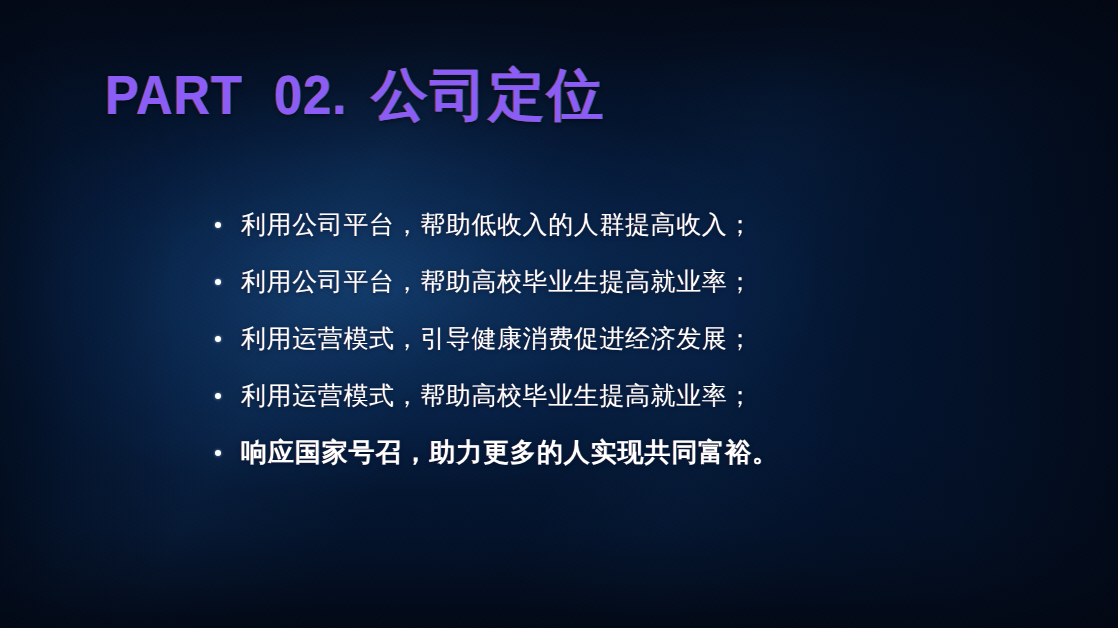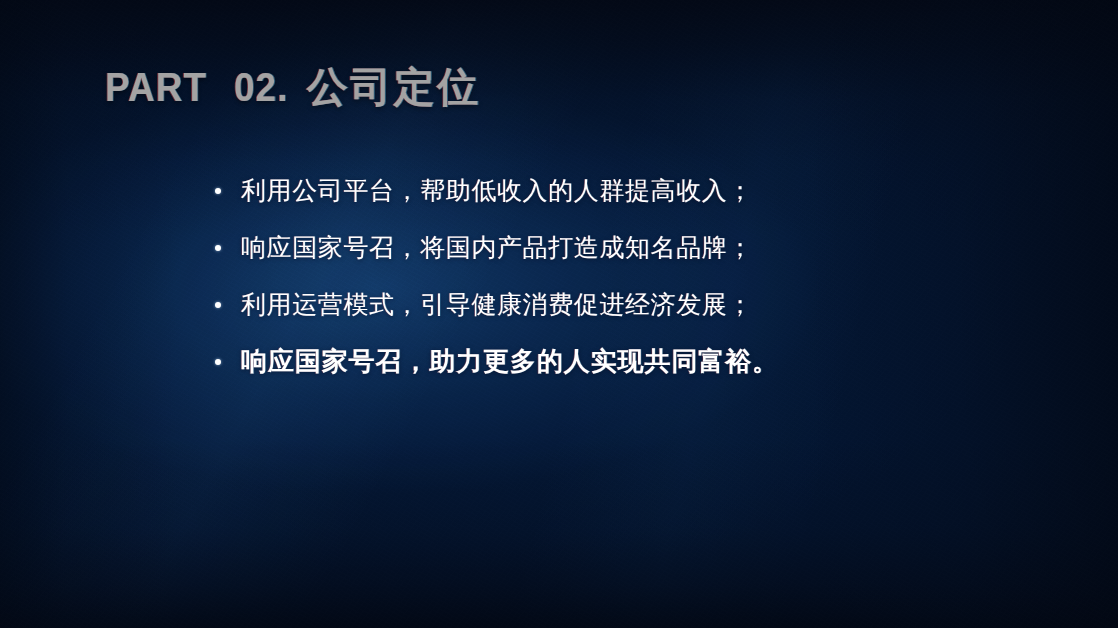--- a/index.html
+++ b/index.html
@@ -97,22 +97,22 @@
   .content {
     position: absolute;
     inset: 0;
   }
 
   #slide-title {
     position: absolute;
     left: 105px;
     top: 67px;
     white-space: nowrap;
-    color: #a3a3a3;
-    font-size: 41px;
+    color: #8b5cf6;
+    font-size: 56px;
     font-weight: bold;
     letter-spacing: 0.4px;
     line-height: 1;
     text-shadow:
       -0.9px 0 rgba(255,90,90,0.42),
       0.9px 0 rgba(120,220,255,0.38),
       0 2px 5px rgba(0,0,0,0.42);
   }
   #slide-title .t-en {
     font-family: "Liberation Sans Narrow", "Liberation Sans", sans-serif;
@@ -124,21 +124,21 @@
   #slide-title .t-gap { display: inline-block; width: 16px; }
   #slide-title .t-cn {
     font-family: "DejaVu Sans", "Liberation Sans", sans-serif;
     letter-spacing: 2.5px;
     font-weight: bold;
   }
 
   #bullet-list {
     position: absolute;
     left: 207px;
-    top: 162px;
+    top: 196px;
     width: 640px;
     margin: 0;
     padding: 0;
     list-style: none;
   }
   .bullet-item {
     position: relative;
     height: 57px;
     padding-left: 34px;
     display: flex;
@@ -191,25 +191,29 @@
       <span class="t-en">PART</span><span class="t-gap"></span><span class="t-en">02.</span> <span class="t-cn">公司定位</span>
     </div>
 
     <ul id="bullet-list">
       <li class="bullet-item">
         <span class="bullet-dot"></span>
         <span class="bullet-text">利用公司平台，帮助低收入的人群提高收入；</span>
       </li>
       <li class="bullet-item">
         <span class="bullet-dot"></span>
-        <span class="bullet-text">响应国家号召，将国内产品打造成知名品牌；</span>
+        <span class="bullet-text">利用公司平台，帮助高校毕业生提高就业率；</span>
       </li>
       <li class="bullet-item">
         <span class="bullet-dot"></span>
         <span class="bullet-text">利用运营模式，引导健康消费促进经济发展；</span>
+      </li>
+      <li class="bullet-item">
+        <span class="bullet-dot"></span>
+        <span class="bullet-text">利用运营模式，帮助高校毕业生提高就业率；</span>
       </li>
       <li class="bullet-item emphasis">
         <span class="bullet-dot"></span>
         <span class="bullet-text">响应国家号召，助力更多的人实现共同富裕。</span>
       </li>
     </ul>
 
   </div>
 </div>
 

